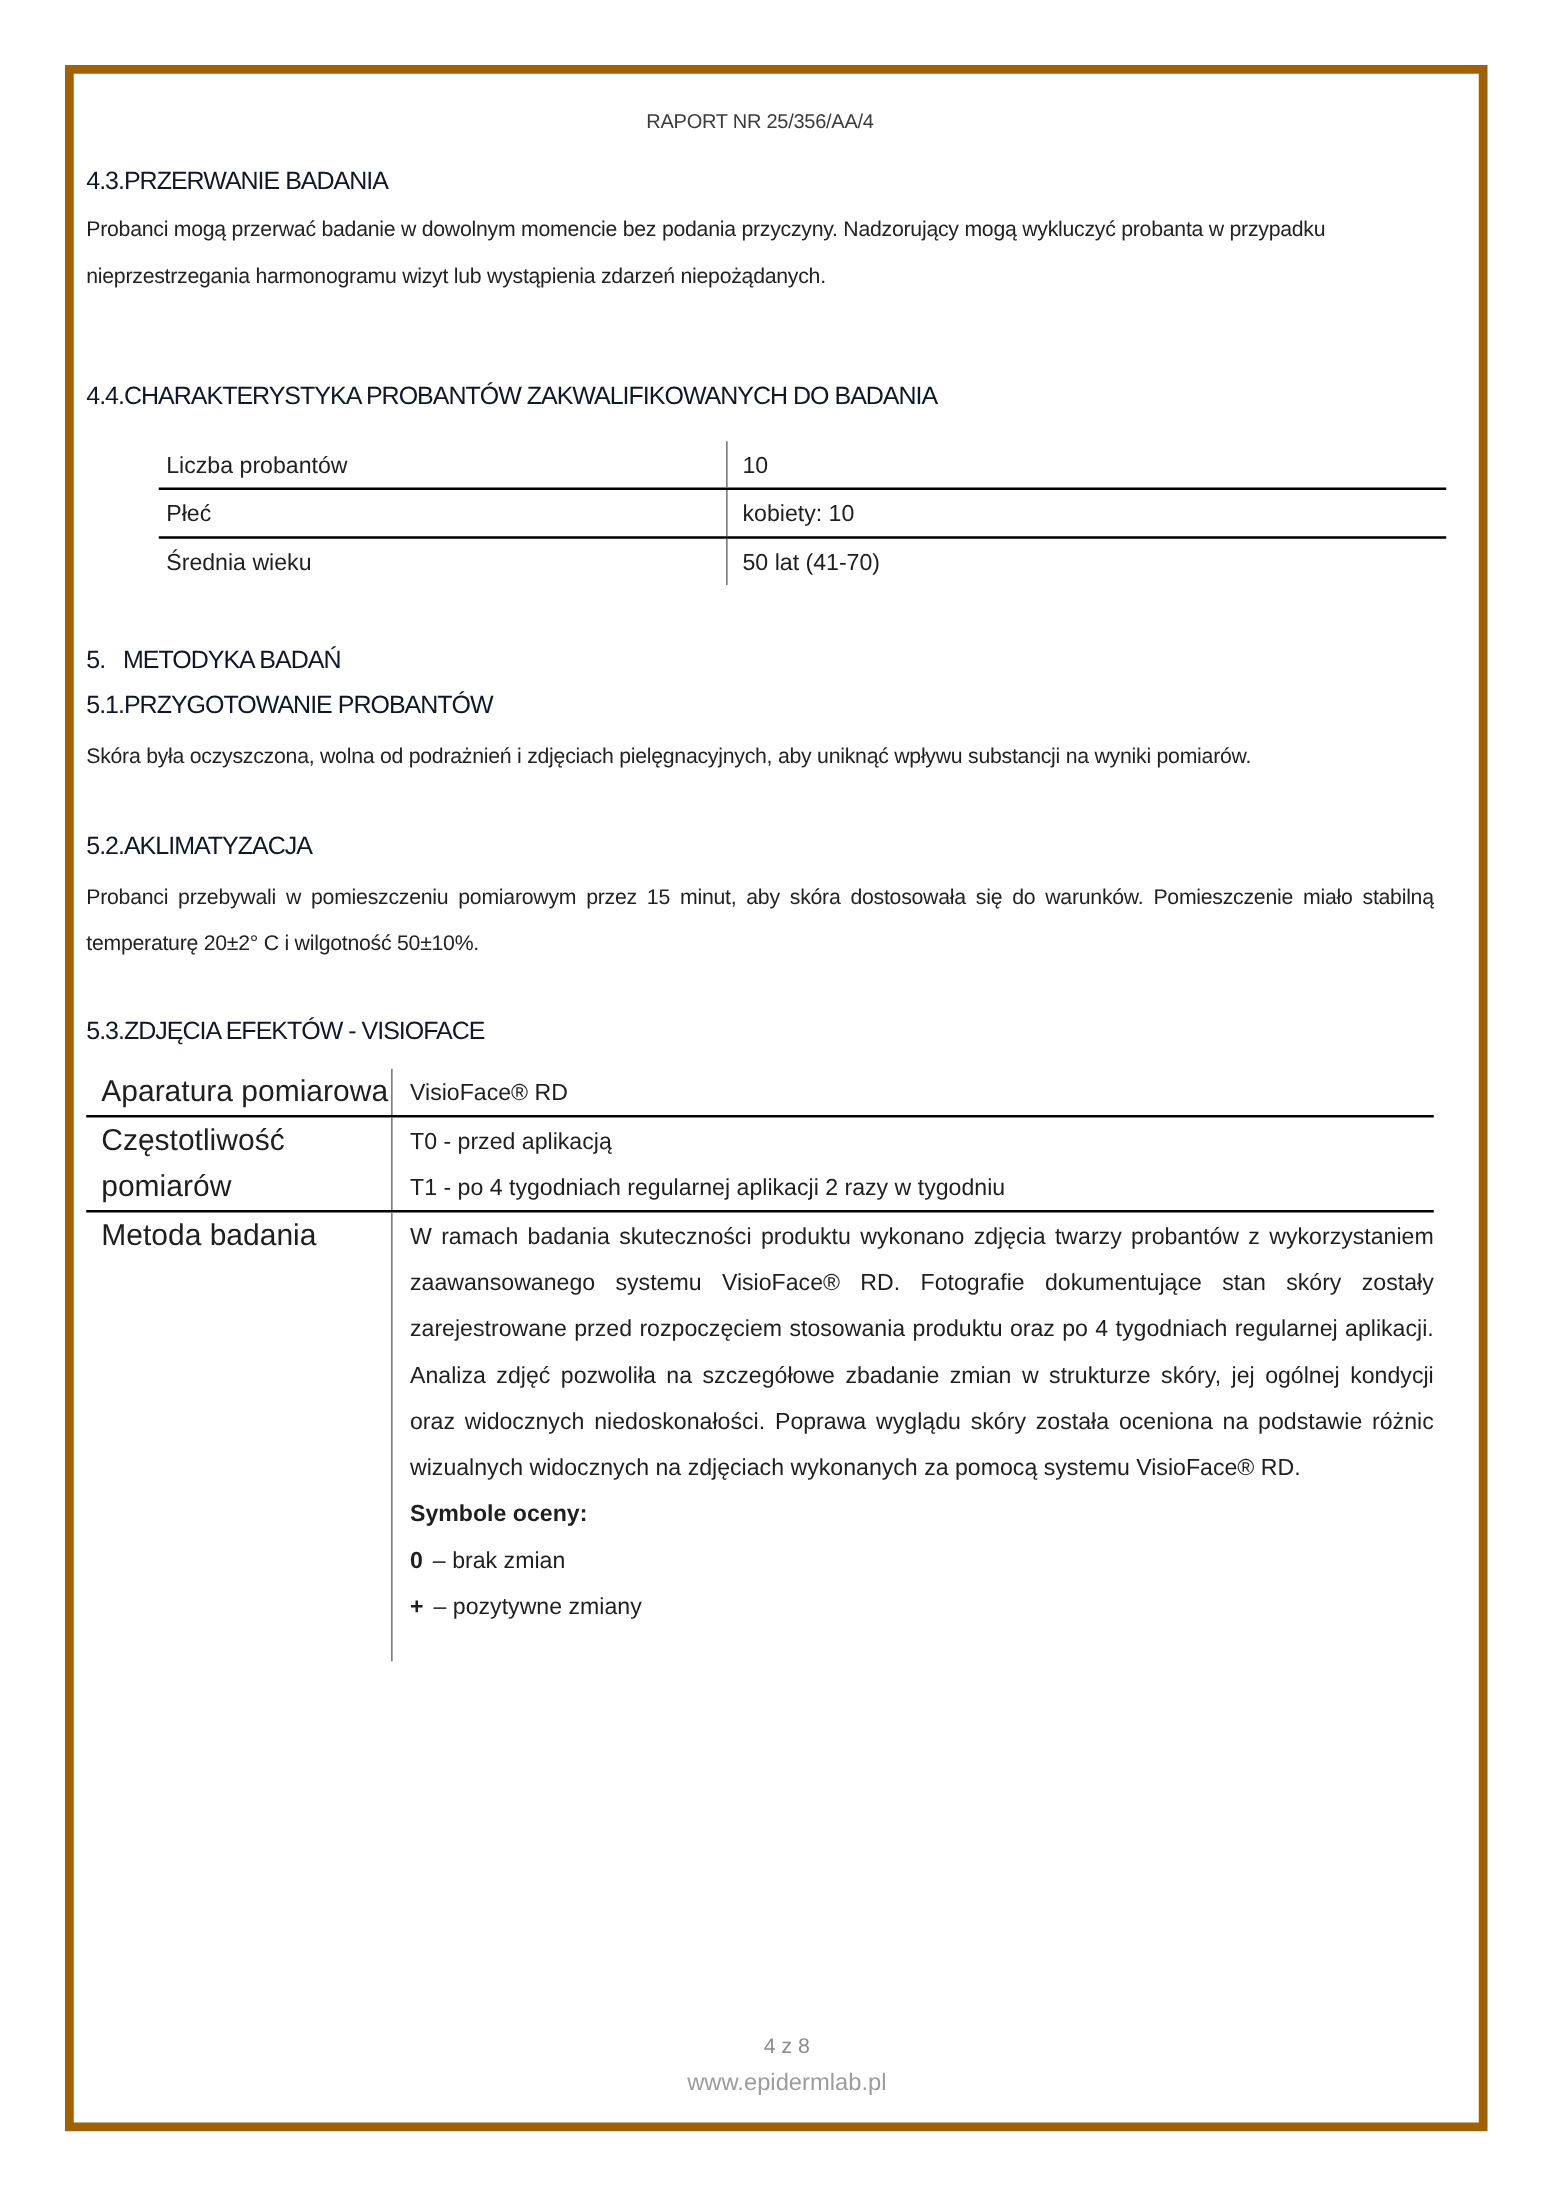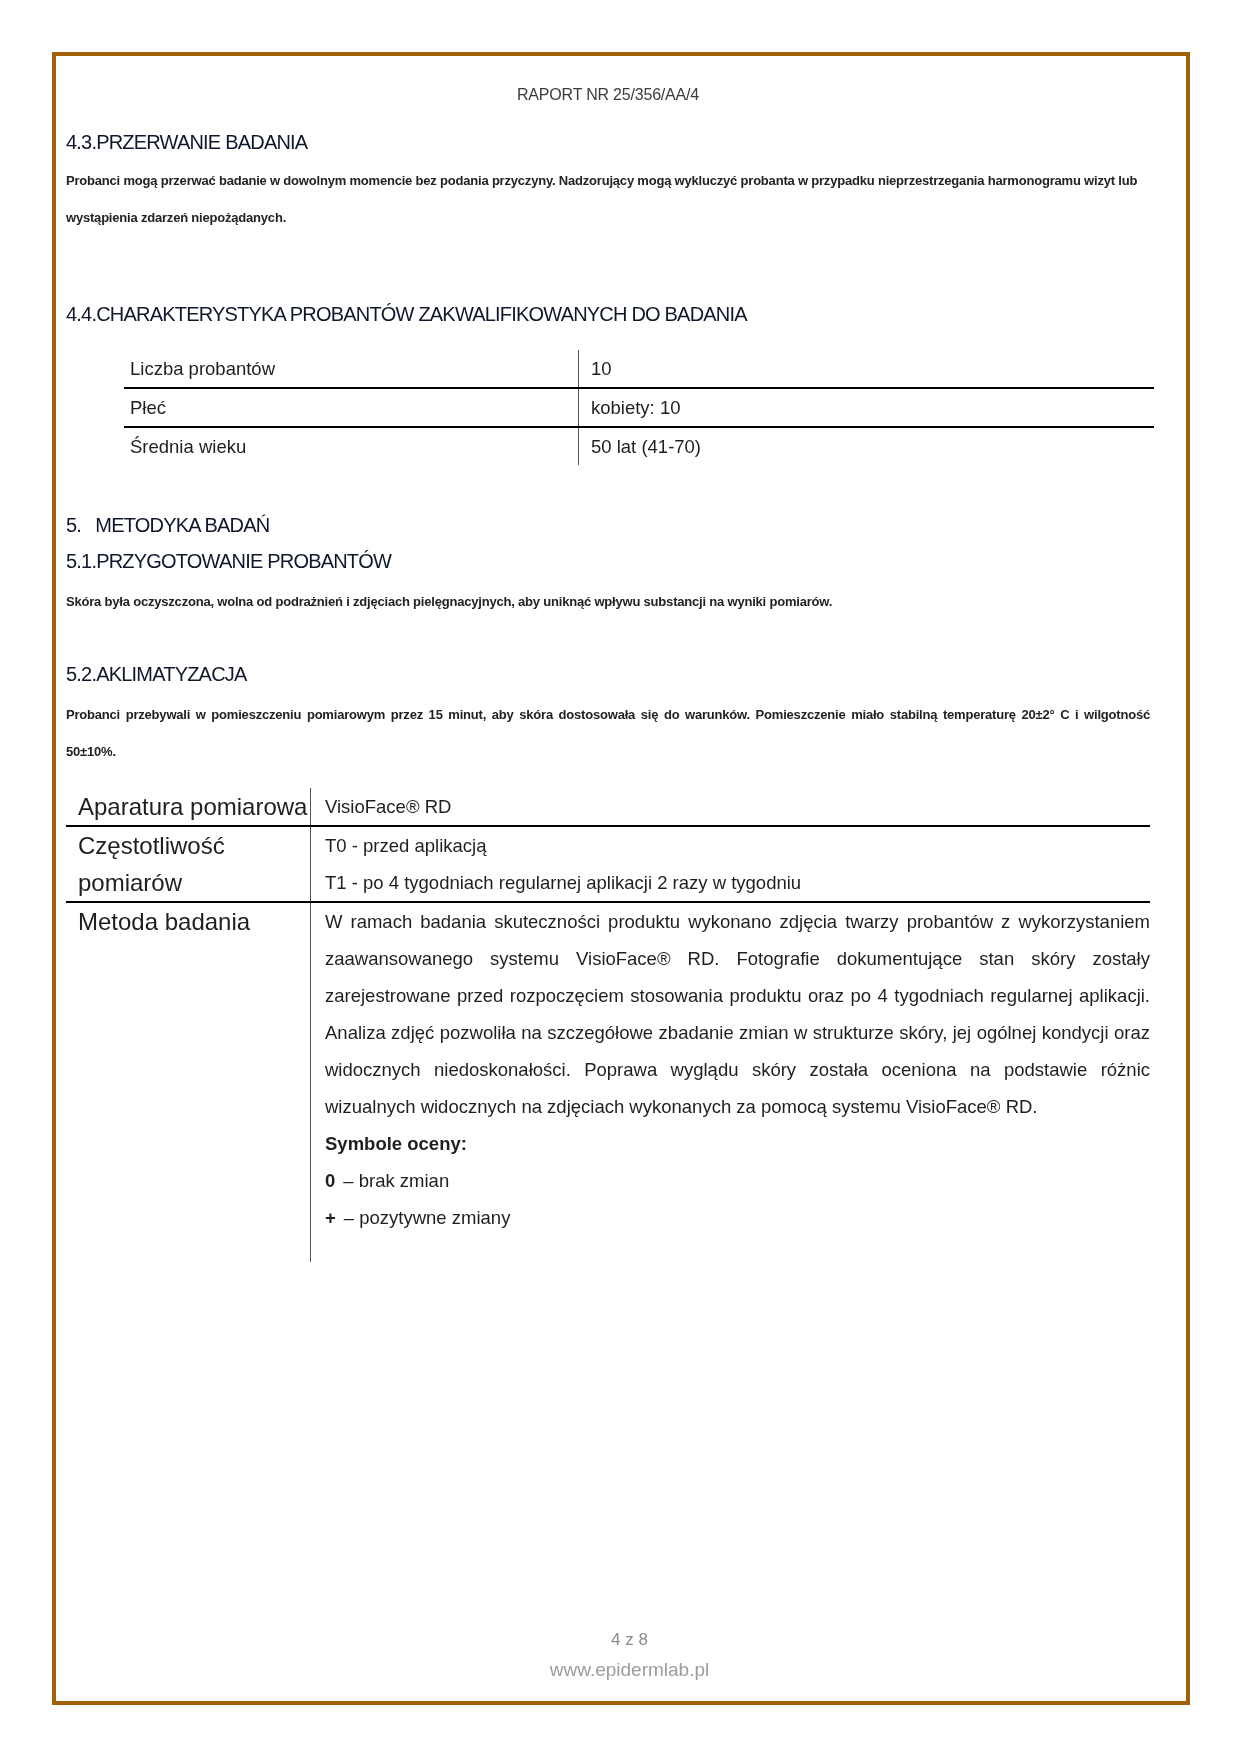--- a/index.html
+++ b/index.html
@@ -6,21 +6,21 @@
   html, body { background: #ffffff; }
   body {
     width: 1241px; height: 1755px;
     position: relative;
     font-family: "Liberation Sans", sans-serif;
     color: #1f1f1f;
   }
   .border-box {
     position: absolute;
     left: 52px; top: 52px; right: 51px; bottom: 50px;
-    border: 4px solid #a16207;
+    border: 7px solid #a16207;
     background: #ffffff;
     padding: 14px 36px 0 10px;
   }
   .doc-header {
     margin-top: 16px;
     text-align: center;
     font-size: 16px;
     color: #3c3c3c;
     letter-spacing: -0.2px;
   }
@@ -32,25 +32,24 @@
     white-space: pre-wrap;
     line-height: 1.2;
   }
   .h43 { margin-top: 26px; }
   .h44 { margin-top: 66px; }
   .h5  { margin-top: 48px; }
   .h51 { margin-top: 12px; }
   .h52 { margin-top: 42px; }
   .h53 { margin-top: 40px; }
   .body {
-    font-size: 13px;
+    font-size: 17px;
     line-height: 37px;
     letter-spacing: -0.2px;
     color: #222222;
-    font-weight: bold;
   }
   .p43 { margin-top: 8px; }
   .p51 { margin-top: 10px; text-align: justify; }
   .p52 { margin-top: 10px; text-align: justify; }
 
   
   .t44 { margin-top: 24px; margin-left: 58px; width: 1030px; }
   .t44 .trow { display: grid; grid-template-columns: 454px 1fr; }
   .t44 .trow.hline { border-bottom: 2px solid #000000; }
   .t44 .c1 { padding-left: 6px; line-height: 37px; font-size: 18.5px; }
@@ -104,20 +103,21 @@
     </div>
   </div>
 
   <div class="h h5">5.   METODYKA BADAŃ</div>
   <div class="h h51">5.1.PRZYGOTOWANIE PROBANTÓW</div>
   <p class="body p51">Skóra była oczyszczona, wolna od podrażnień i zdjęciach pielęgnacyjnych, aby uniknąć wpływu substancji na wyniki pomiarów.</p>
 
   <div class="h h52">5.2.AKLIMATYZACJA</div>
   <p class="body p52">Probanci przebywali w pomieszczeniu pomiarowym przez 15 minut, aby skóra dostosowała się do warunków. Pomieszczenie miało stabilną temperaturę 20±2° C i wilgotność 50±10%.</p>
 
+  <div class="h h53">5.3.ZDJĘCIA EFEKTÓW - VISIOFACE</div>
 
   <div class="t53">
     <div class="trow hline">
       <div class="c1">Aparatura pomiarowa</div>
       <div class="c2">
         <div class="vline">VisioFace® RD</div>
       </div>
     </div>
     <div class="trow hline">
       <div class="c1">Częstotliwość pomiarów</div>

